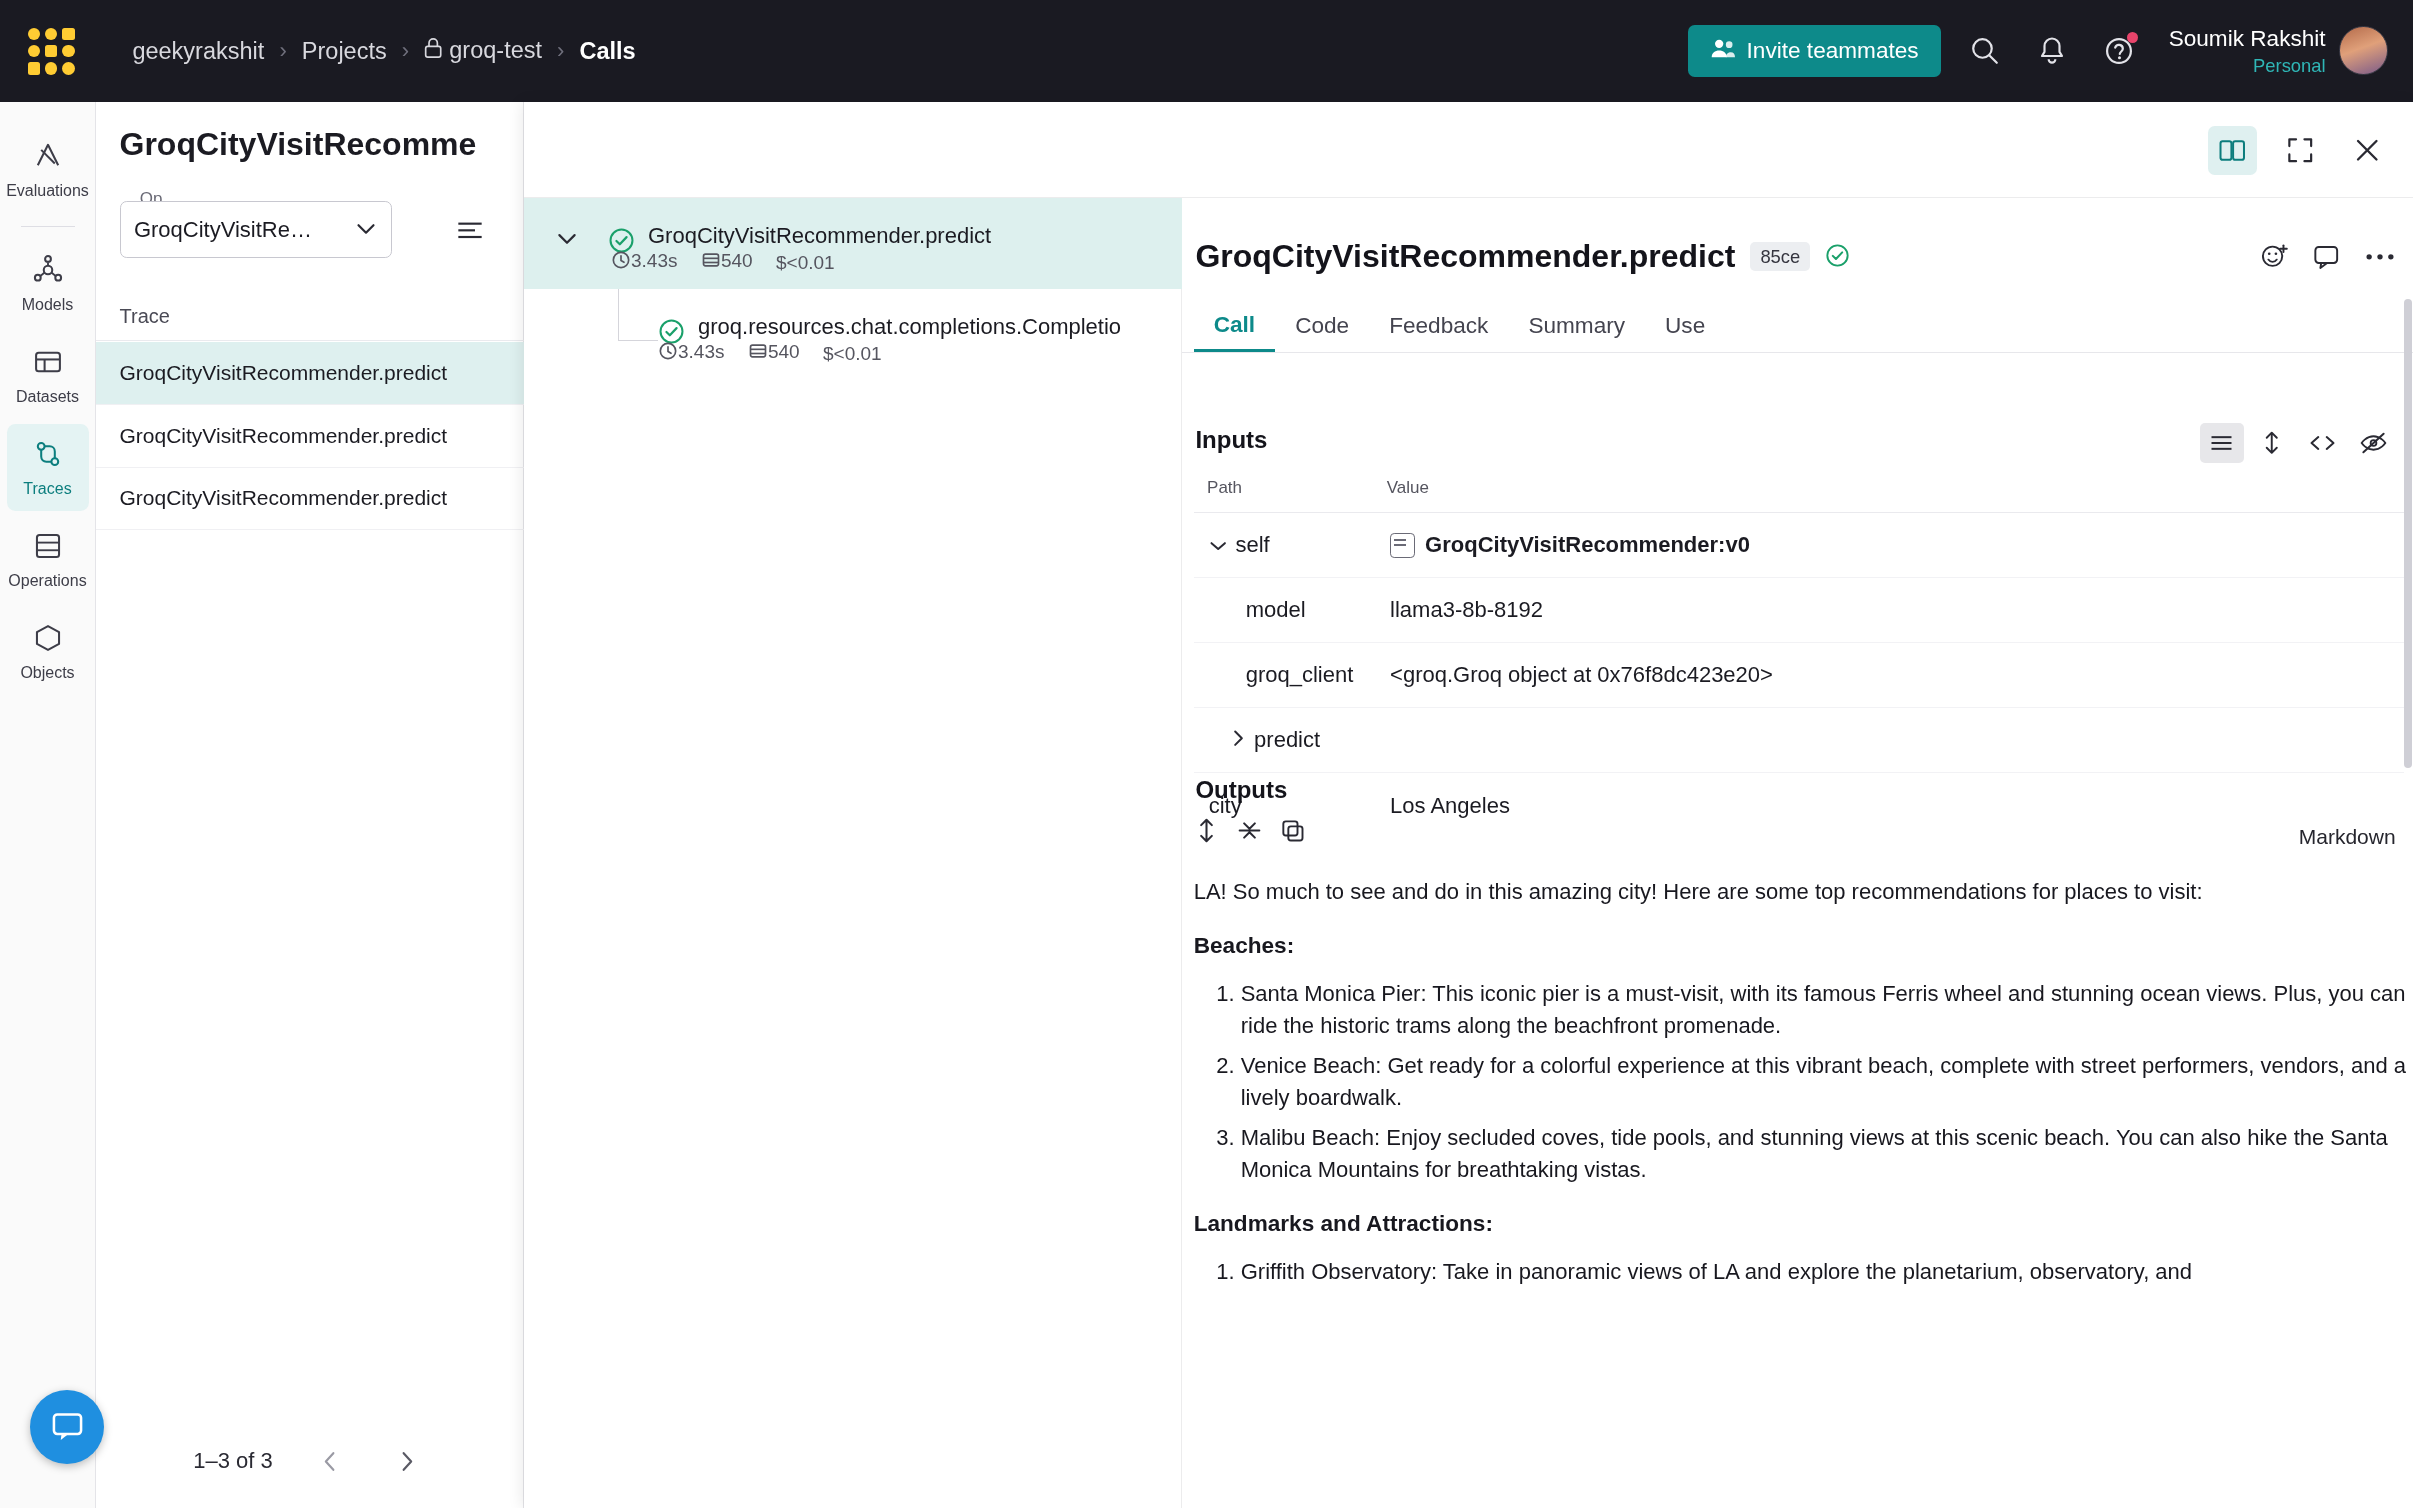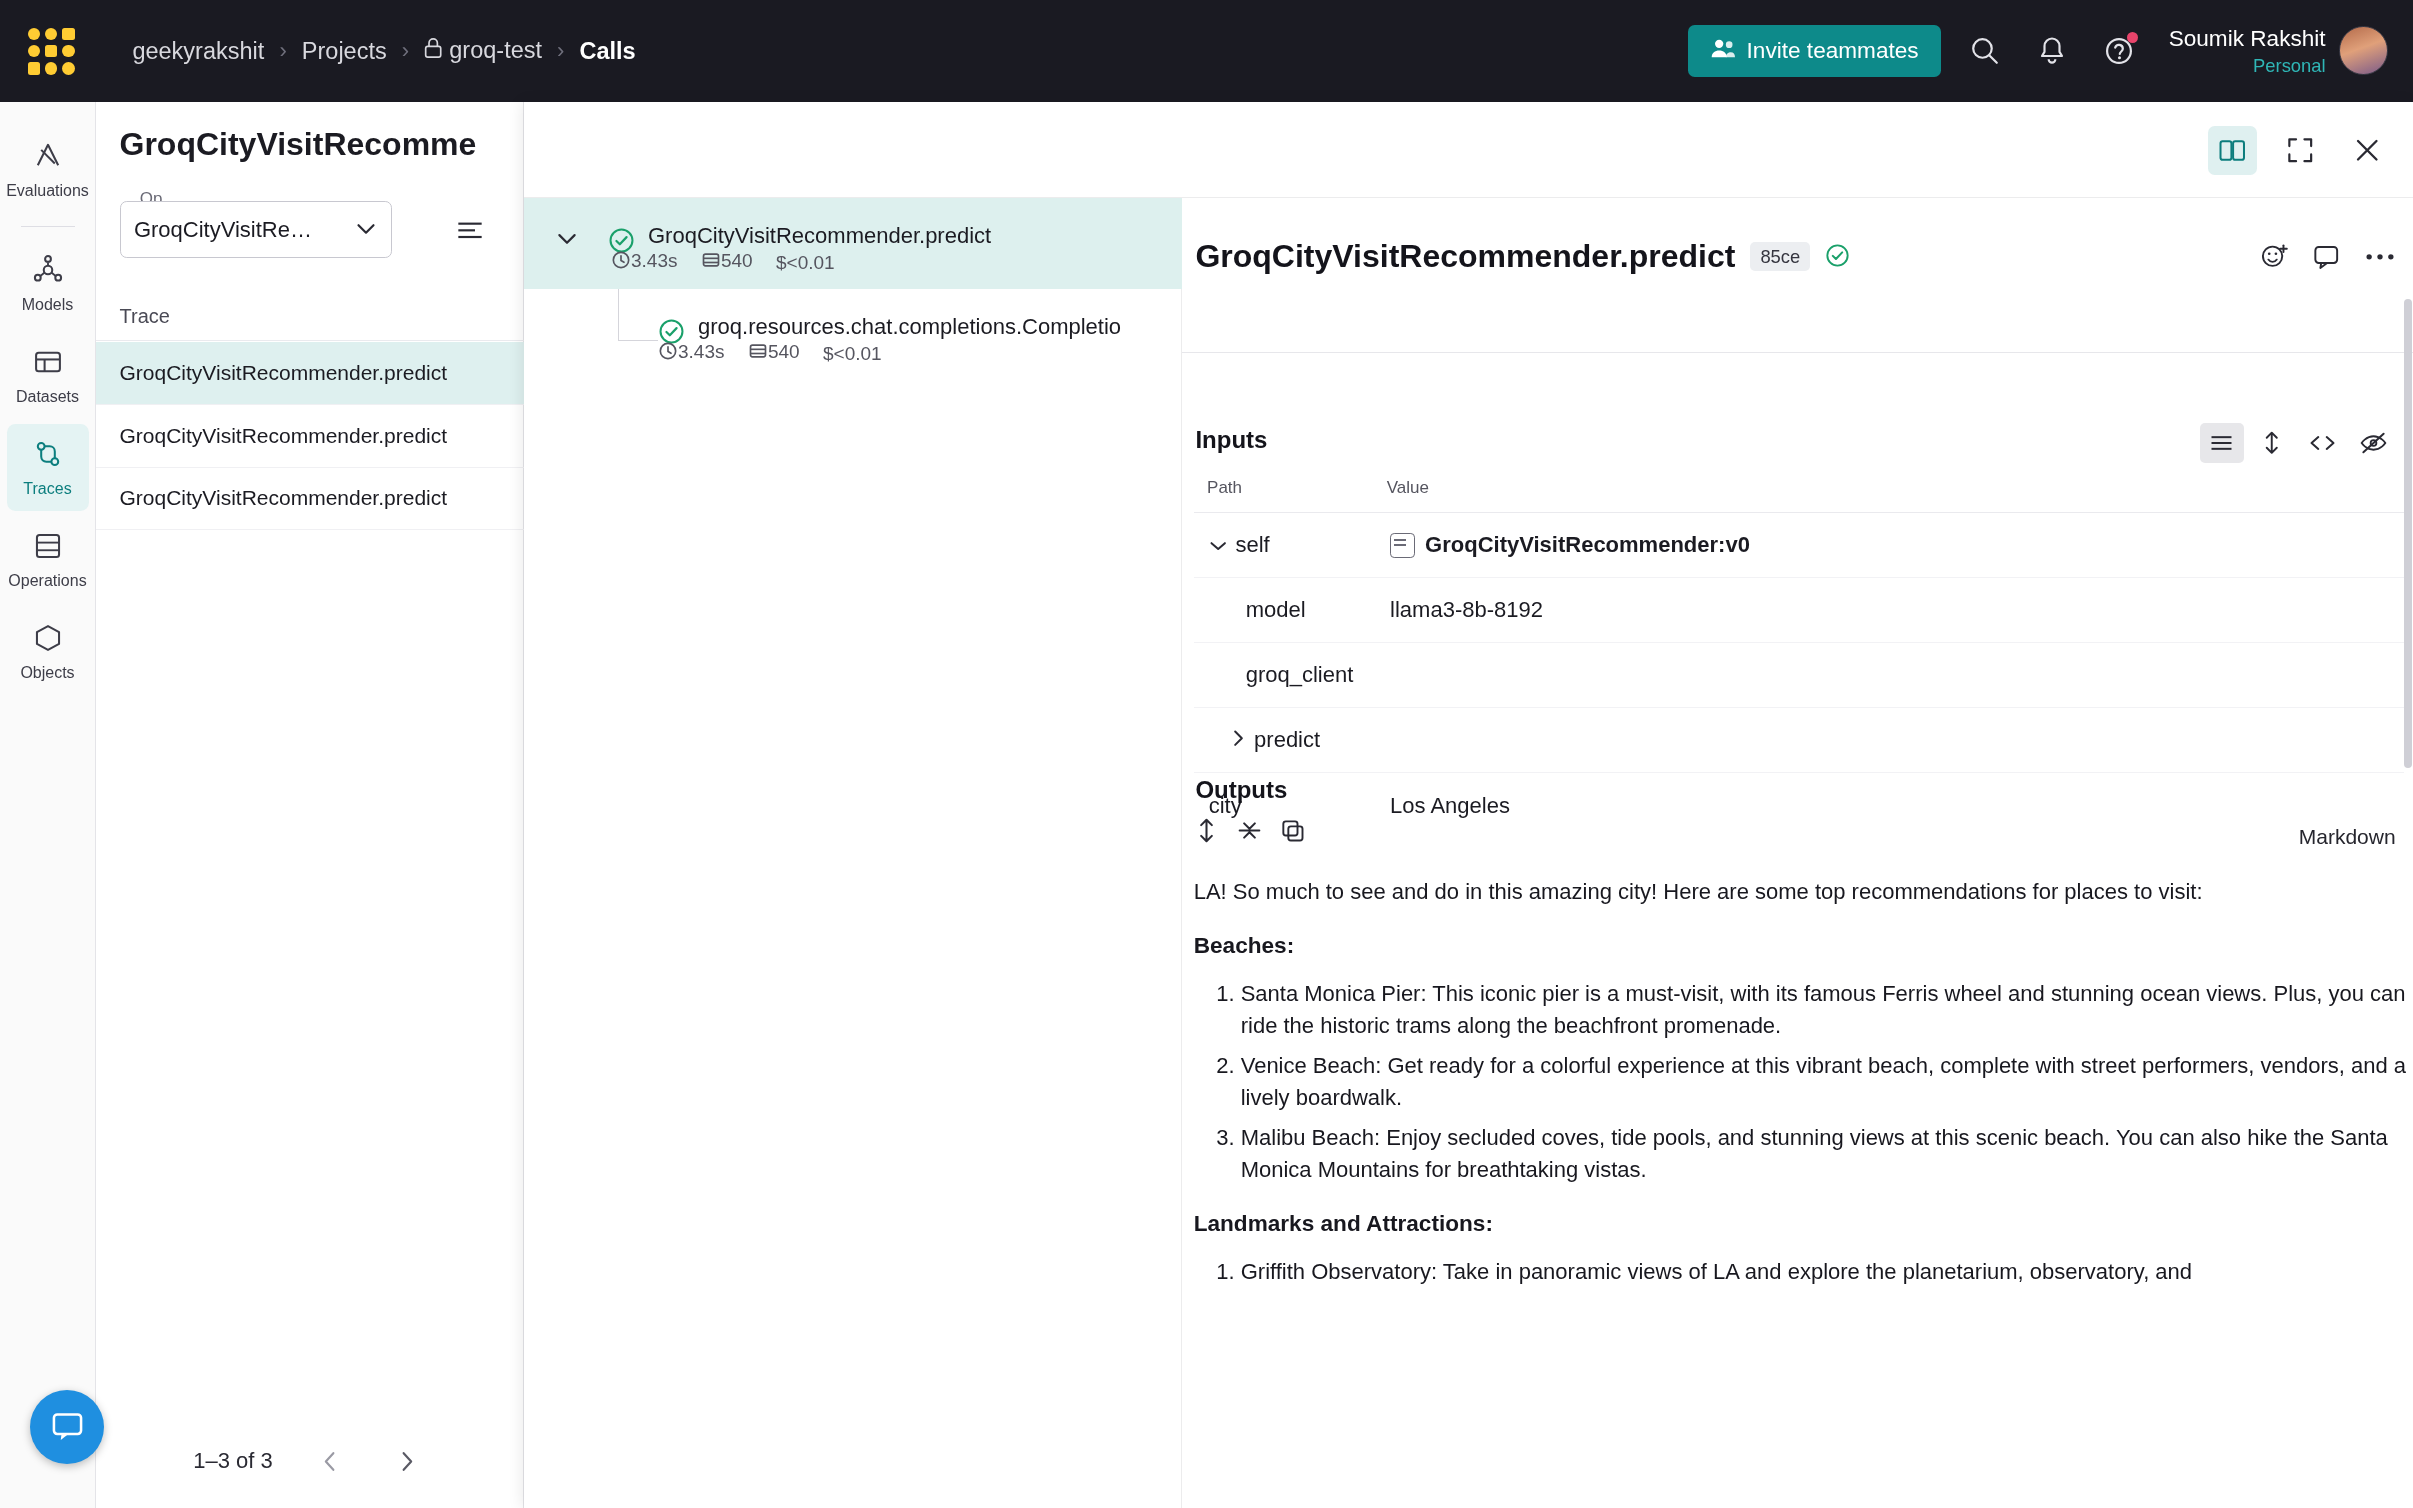--- a/index.html
+++ b/index.html
@@ -490,20 +490,27 @@
       </span>
       <span>
         <svg width="32" height="11.7" viewBox="0 0 38 14">
             <circle cx="6" cy="7" r="3.2" fill="#2a2a33"></circle>
             <circle cx="19" cy="7" r="3.2" fill="#2a2a33"></circle>
             <circle cx="32" cy="7" r="3.2" fill="#2a2a33"></circle>
           </svg>
       </span>
     </div>
 
+    <div class="tabs">
+      <div class="tab active">Call</div>
+      <div class="tab">Code</div>
+      <div class="tab">Feedback</div>
+      <div class="tab">Summary</div>
+      <div class="tab">Use</div>
+    </div>
     <div class="tabs-underline"></div>
 
     <div class="sec-title" style="left:13.4px; top:228px;">Inputs</div>
     <div class="inputs-tools">
       <div class="tool-btn active">
         <svg width="25" height="20" viewBox="0 0 30 24">
             <line x1="3" y1="5" x2="27" y2="5" stroke="#2a2a33" stroke-width="2.4"></line>
             <line x1="3" y1="12" x2="27" y2="12" stroke="#2a2a33" stroke-width="2.4"></line>
             <line x1="3" y1="19" x2="27" y2="19" stroke="#2a2a33" stroke-width="2.4"></line>
           </svg>
@@ -553,20 +560,23 @@
           <span>model</span>
         </div>
         <div class="td-val" style="padding-left:3.4px;">
           <span>llama3-8b-8192</span>
         </div>
       </div>
 
       <div class="tbl-row">
         <div class="td-path" style="padding-left:52px;">
           <span>groq_client</span>
+        </div>
+        <div class="td-val" style="padding-left:3.4px;">
+          <span>&lt;groq.Groq object at 0x76f8dc423e20&gt;</span>
         </div>
       </div>
 
       <div class="tbl-row">
         <div class="td-path" style="padding-left:37px;">
           <span>
             <svg width="15" height="18.4" viewBox="0 0 18 22">
                 <path d="M5 3l8 8-8 8" fill="none" stroke="#2a2a33" stroke-width="2.4" stroke-linecap="round" stroke-linejoin="round"></path>
               </svg>
           </span>

